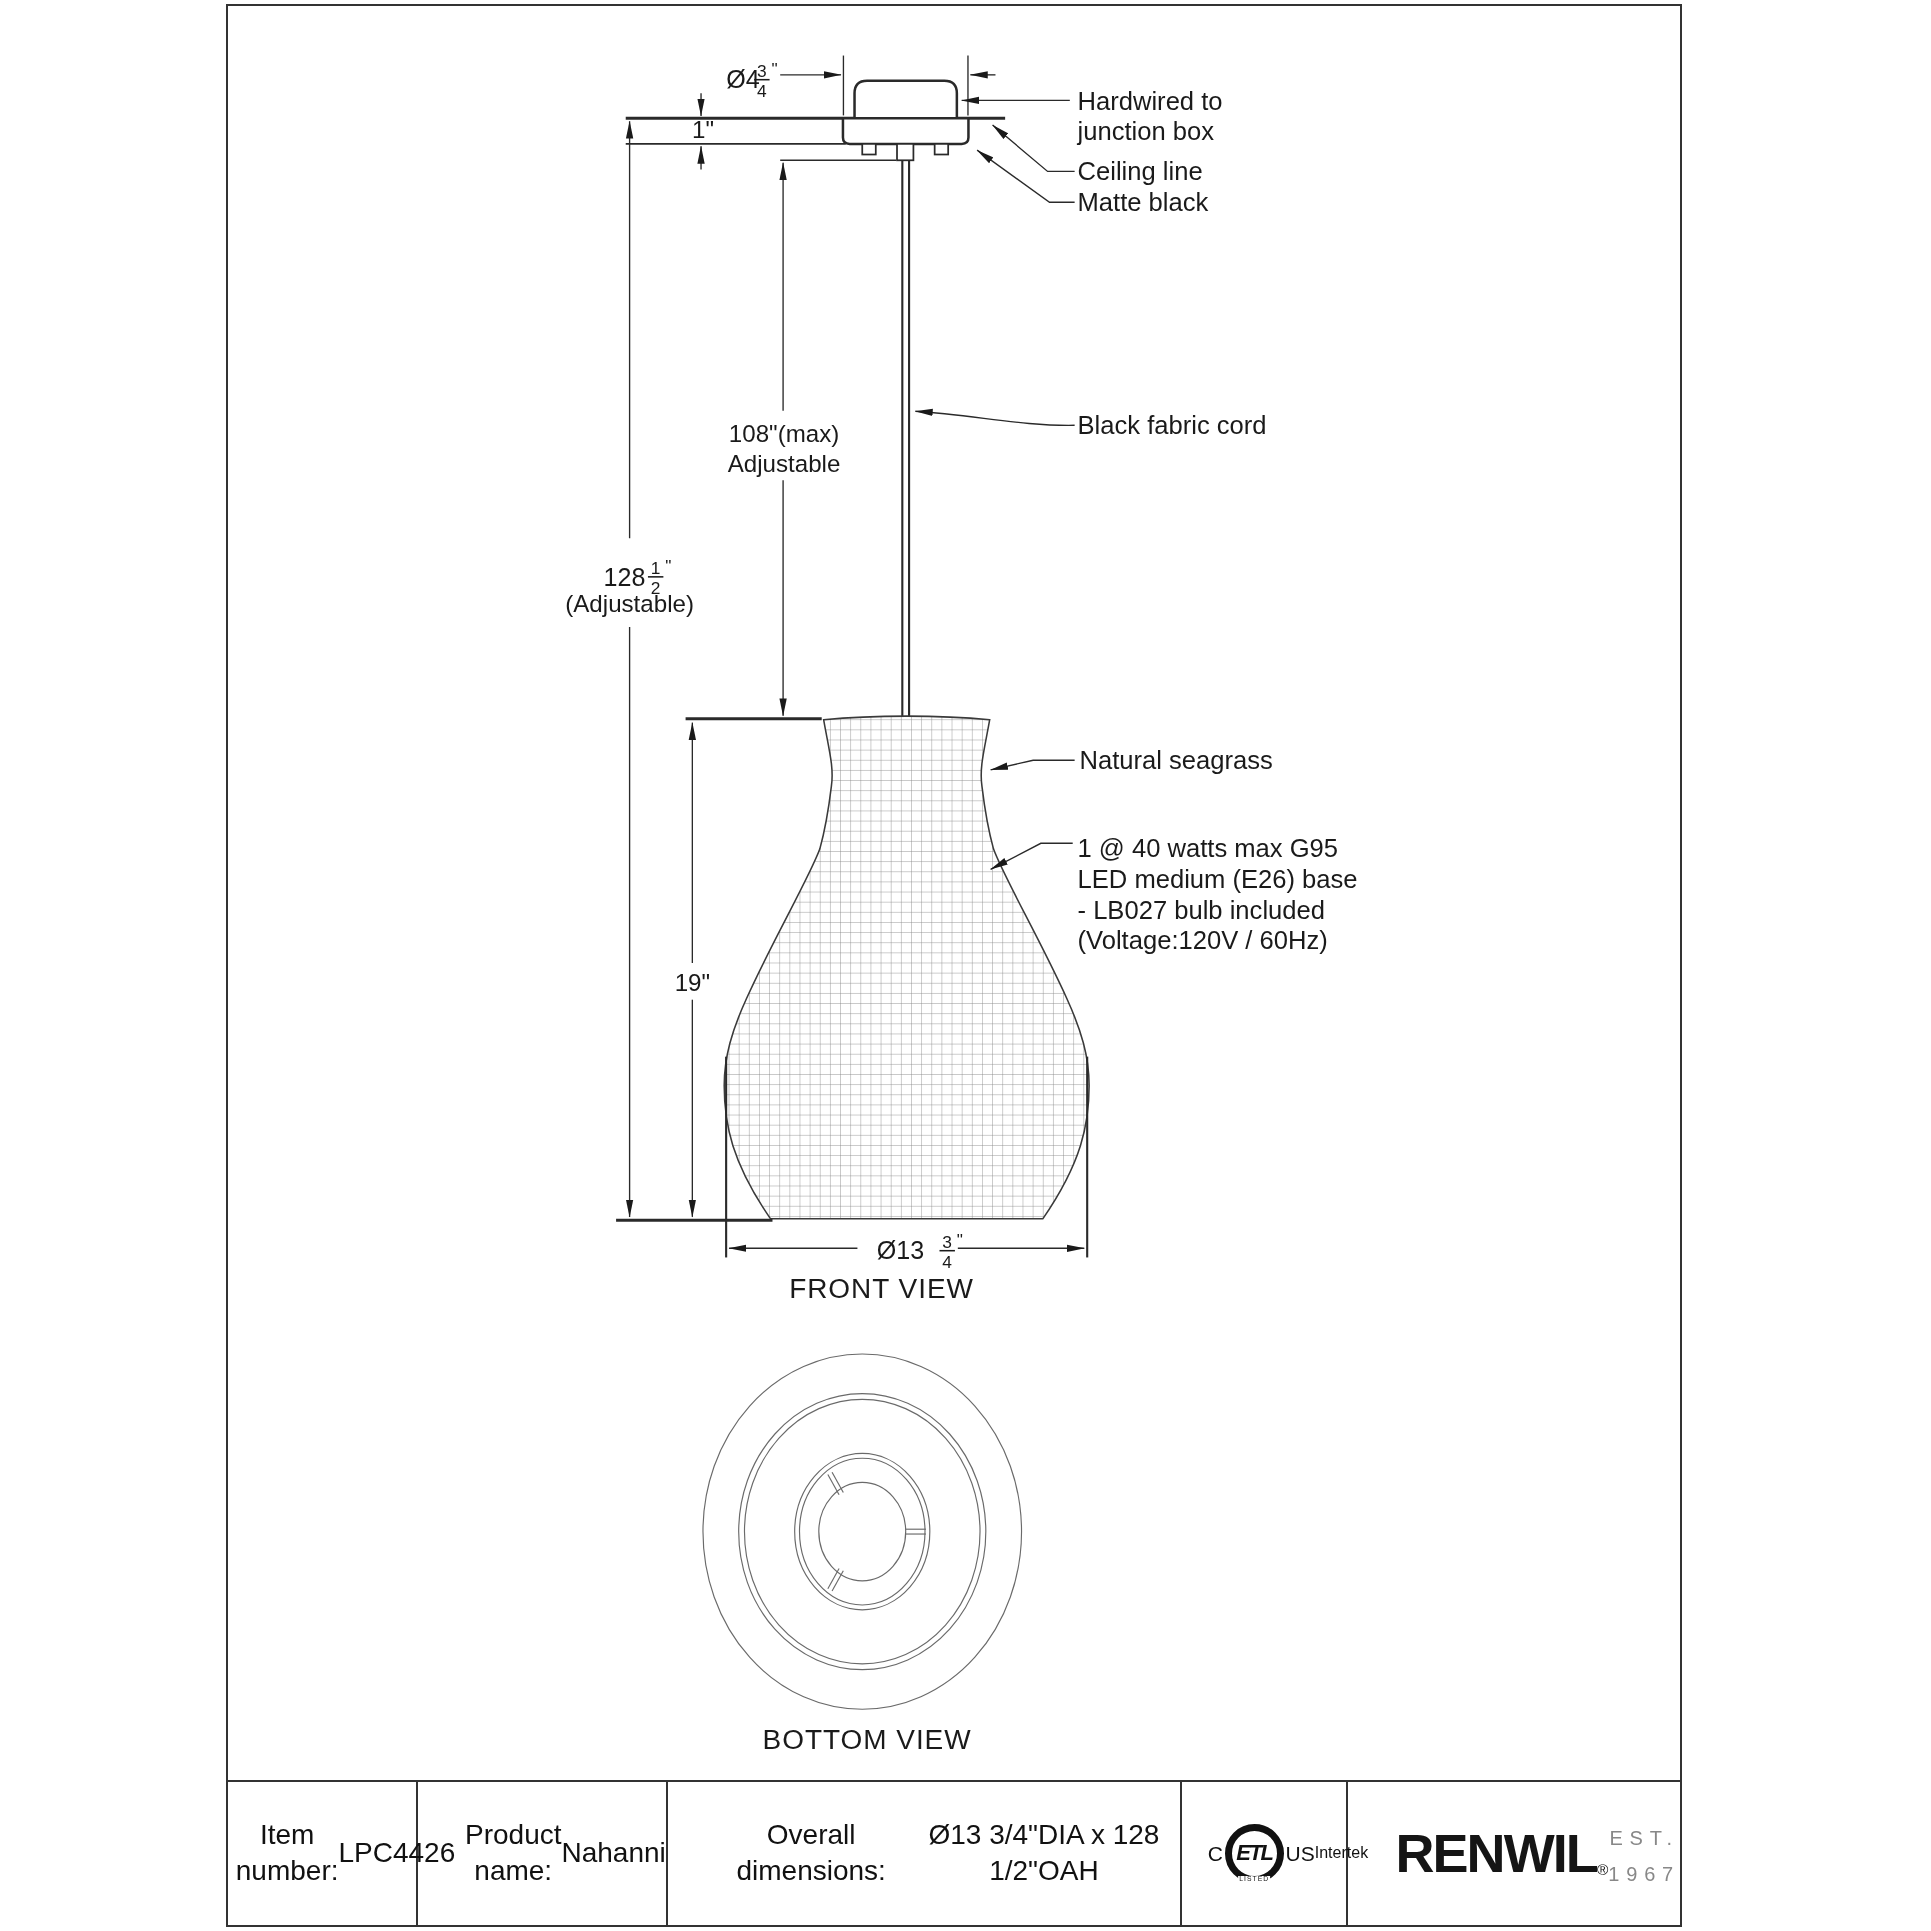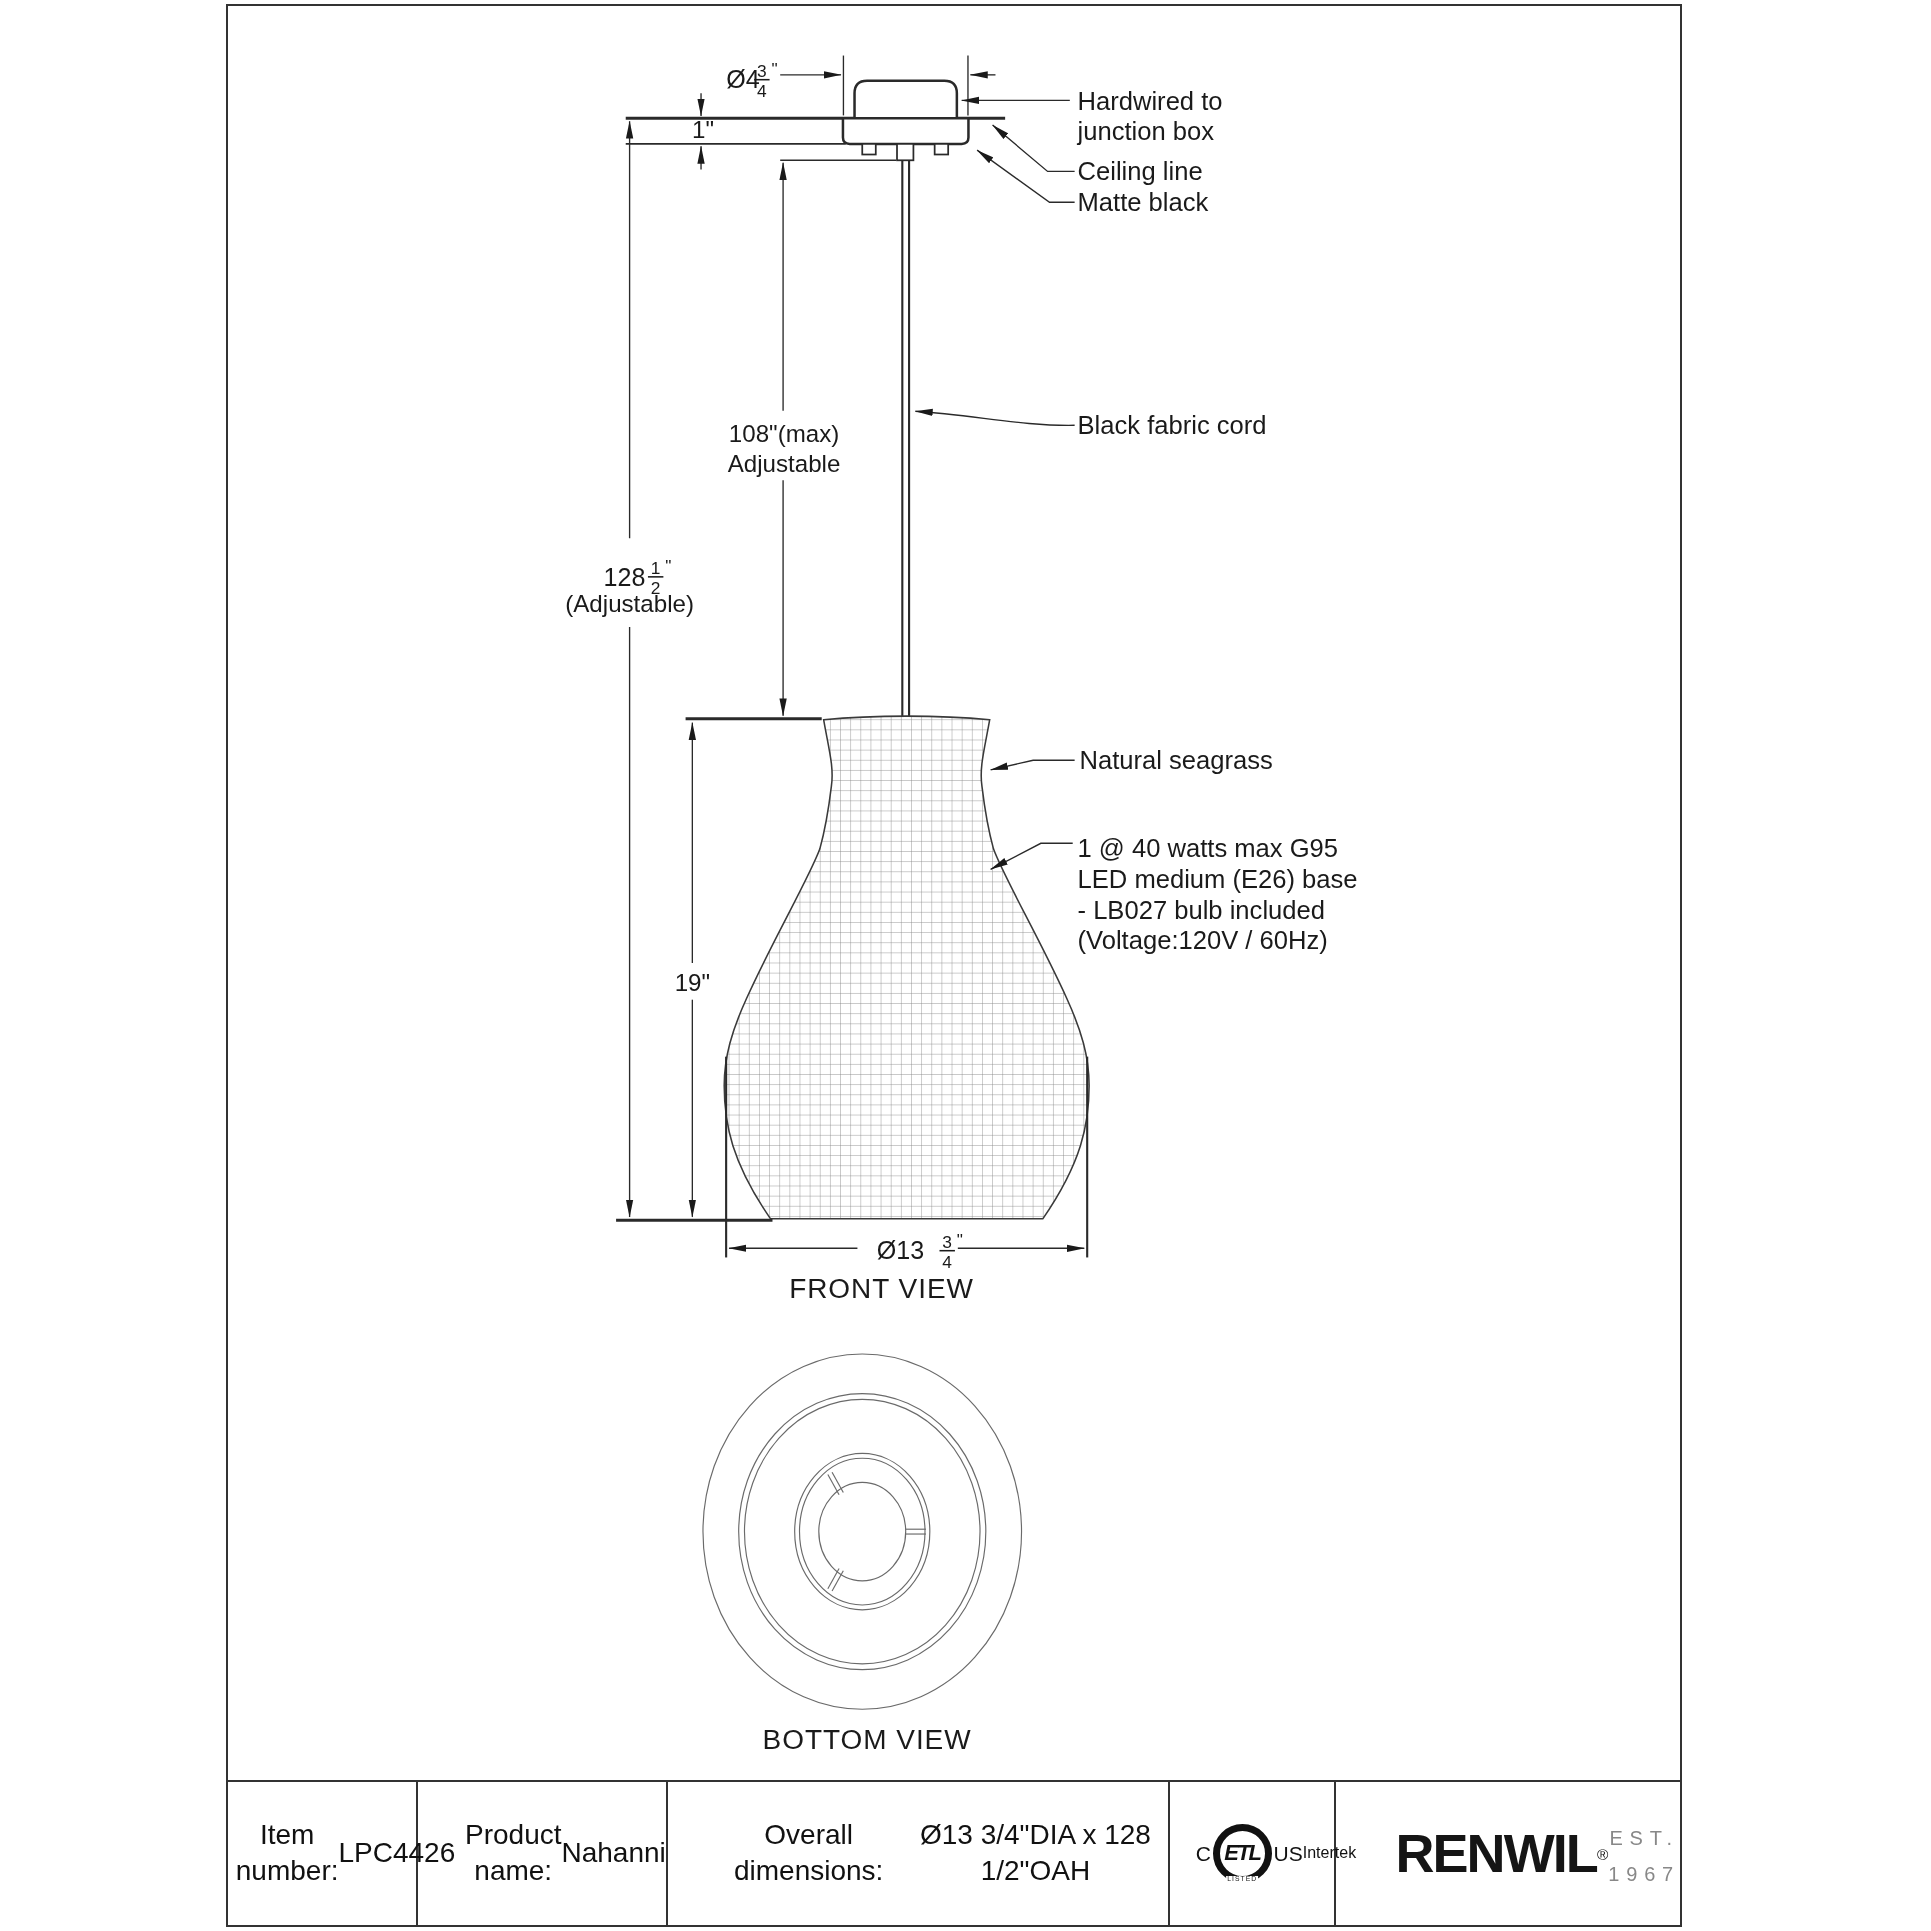--- a/index.html
+++ b/index.html
@@ -31,21 +31,21 @@
   .etl-circle{position:relative;width:45px;height:45px;border:7.7px solid #111;
               border-radius:50%;display:flex;align-items:center;justify-content:center;background:#fff;}
   .etl-mark{font-weight:bold;font-style:italic;font-size:22px;color:#111;letter-spacing:-1.9px;}
   .etl-listed{position:absolute;left:50%;bottom:-6.8px;transform:translateX(-50%);
               font-size:6.8px;letter-spacing:1px;color:#111;background:#fff;padding:0 1px;line-height:6.8px;}
   .etl-side{font-size:21px;color:#111;line-height:21px;}
   .etl-bar{width:54px;height:7.7px;background:#111;margin-top:4.8px;}
   .etl-intertek{font-size:16px;color:#111;line-height:16.4px;}
 
   
-  .brand-line{display:flex;align-items:center;margin-left:12px;}
+  .brand-line{display:flex;align-items:flex-end;}
   .brand-name{font-weight:bold;font-size:54px;line-height:48px;letter-spacing:-1.9px;color:#151515;}
   .brand-reg{font-size:15.4px;line-height:15.4px;color:#151515;margin-top:1.9px;}
   .brand-est{font-size:20px;letter-spacing:6.8px;color:#888;margin-top:5.8px;}
 </style>
 </head>
 <body>
 
 <div class="canvas">
   <div class="sheet">
 

